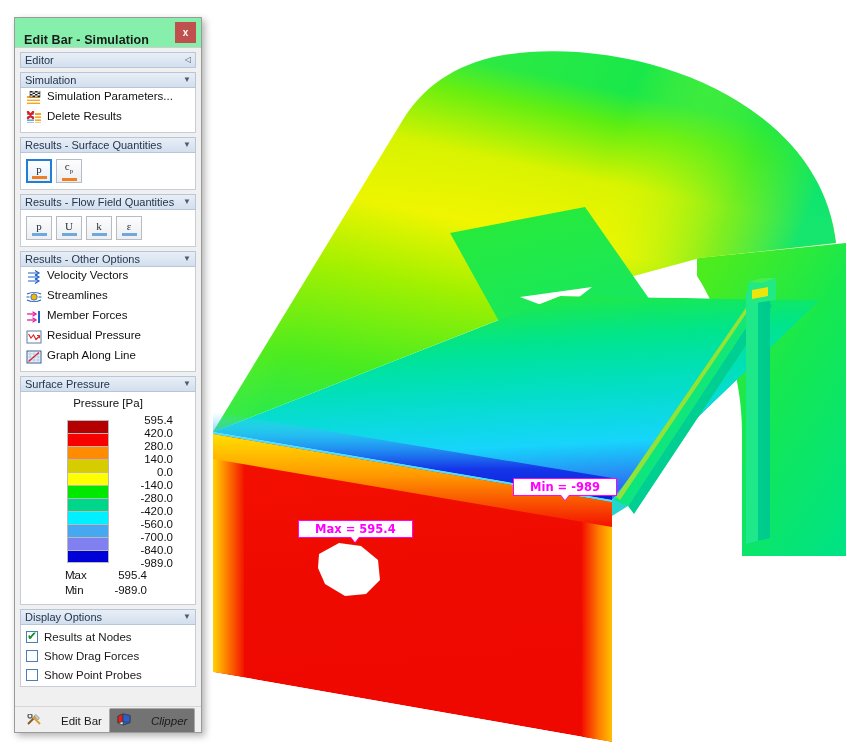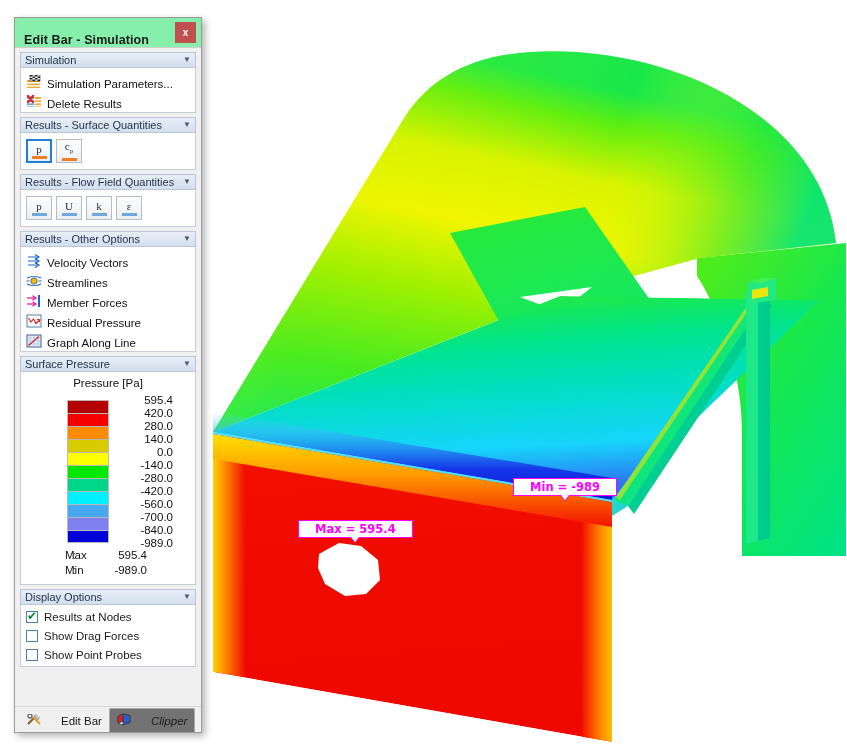--- a/index.html
+++ b/index.html
@@ -72,21 +72,21 @@
   .group-head .gh-label { flex:1 1 auto; line-height:14px; }
   .group-head .gh-arrow { font-size:8px; color:#4a5c72; line-height:14px; }
   .group-content {
     background:#ffffff;
     border:1px solid #c6cdd6; border-top:none;
     padding:2px 0;
   }
 
   
   .menu-row {
-    display:flex; align-items:flex-end;
+    display:flex; align-items:flex-start;
     height:20px; padding:0 4px;
     font-size:11.5px; color:#111;
     cursor:pointer;
   }
   .menu-row .mi { width:18px; height:16px; flex:0 0 18px; margin-right:4px;
                   display:flex; align-items:center; justify-content:center; }
   .menu-row .ml { white-space:nowrap; }
 
   
   .btn-row { display:flex; gap:4px; padding:4px 5px; }
@@ -361,20 +361,26 @@
 
 <div id="edit-bar">
 
   <div class="titlebar">
     <span class="t-text">Edit Bar - Simulation</span>
     <div class="close-btn">x</div>
   </div>
 
   <div class="panel-body">
 
+    <div class="group">
+      <div class="group-head">
+        <span class="gh-label">Editor</span>
+        <span class="gh-arrow">◁</span>
+      </div>
+    </div>
 
     <div class="group">
       <div class="group-head">
         <span class="gh-label">Simulation</span>
         <span class="gh-arrow">▼</span>
       </div>
       <div class="group-content">
         <div class="menu-row">
           <span class="mi">
             <svg width="16" height="14" viewBox="0 0 16 14">

